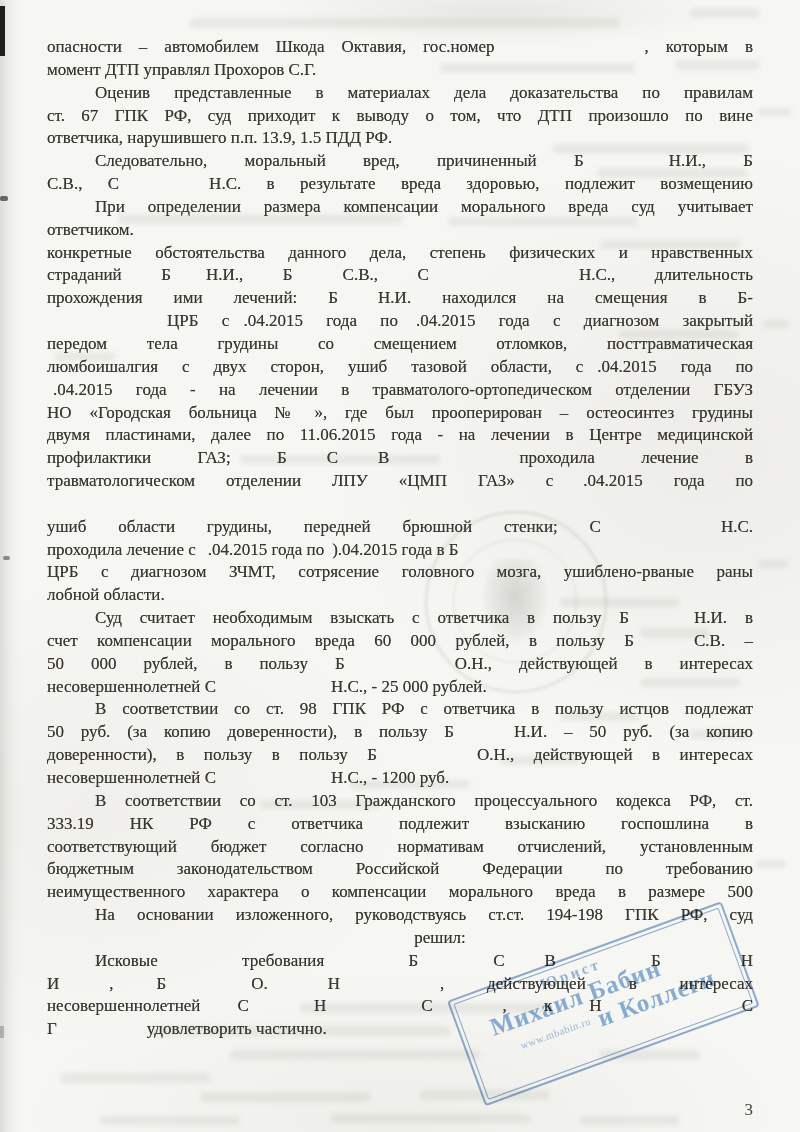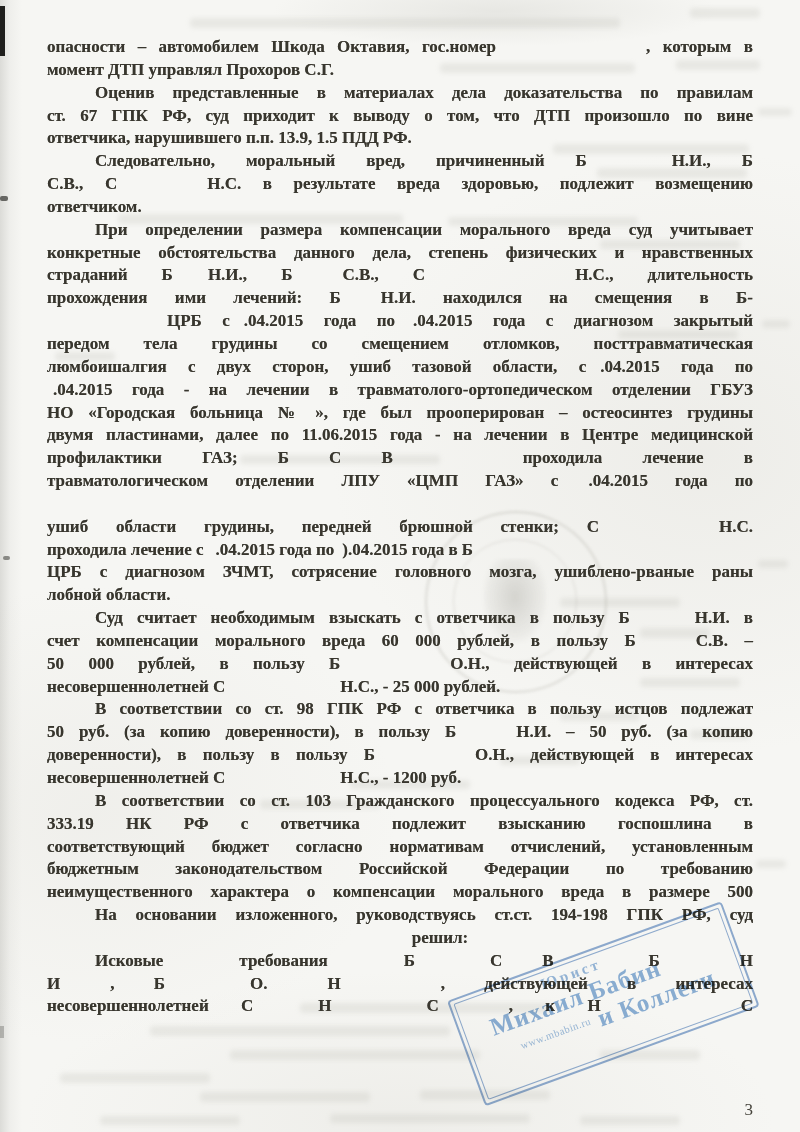--- a/index.html
+++ b/index.html
@@ -13,21 +13,21 @@
       radial-gradient(ellipse 420px 320px at 12% 72%, rgba(210,208,200,.18), transparent 72%),
       radial-gradient(ellipse 500px 200px at 50% 99%, rgba(205,203,195,.20), transparent 75%),
       linear-gradient(90deg, rgba(140,140,134,.25) 0px, rgba(140,140,134,.07) 10px, rgba(140,140,134,0) 22px);
   }
   
   .textblock{
     position:absolute;left:47px;top:36px;width:706px;z-index:2;
     font-size:17px;color:#38362e;
     text-shadow:0 0 .6px rgba(55,53,45,.65);
   }
-  .line{height:22.85px;line-height:22.85px;white-space:normal;font-weight:bold;}
+  .line{height:22.85px;line-height:22.85px;white-space:normal;}
   .al-j{text-align:justify;text-align-last:justify;-moz-text-align-last:justify;}
   .al-l{text-align:left;text-align-last:left;}
   .al-c{text-align:center;text-align-last:center;}
   .ind{text-indent:48px;}
   .gap{display:inline-block;height:2px;}
   
   .seal{
     position:absolute;left:425px;top:511px;width:178px;height:178px;z-index:1;
     border:2px solid rgba(125,122,110,.40);border-radius:50%;
     opacity:.55;filter:blur(1.6px);
@@ -82,22 +82,22 @@
   </div>
 
   <div class="textblock">
       <div class="line al-j"><span>опасности – автомобилем Шкода Октавия, гос.номер</span><span class="gap" style="width: 150px;"></span><span>, которым в</span></div>
       <div class="line al-l"><span>момент ДТП управлял Прохоров С.Г.</span></div>
       <div class="line al-j ind"><span>Оценив представленные в материалах дела доказательства по правилам</span></div>
       <div class="line al-j"><span>ст. 67 ГПК РФ, суд приходит к выводу о том, что ДТП произошло по вине</span></div>
       <div class="line al-l"><span>ответчика, нарушившего п.п. 13.9, 1.5 ПДД РФ.</span></div>
       <div class="line al-j ind"><span>Следовательно, моральный вред, причиненный Б</span><span class="gap" style="width: 85px;"></span><span>Н.И., Б</span></div>
       <div class="line al-j"><span>С.В., С</span><span class="gap" style="width: 90px;"></span><span>Н.С. в результате вреда здоровью, подлежит возмещению</span></div>
+      <div class="line al-j ind"><span>При определении размера компенсации морального вреда суд учитывает</span></div>
       <div class="line al-l"><span>ответчиком.</span></div>
-      <div class="line al-j ind"><span>При определении размера компенсации морального вреда суд учитывает</span></div>
       <div class="line al-j"><span>конкретные обстоятельства данного дела, степень физических и нравственных</span></div>
       <div class="line al-j"><span>страданий Б</span><span class="gap" style="width: 35px;"></span><span>Н.И., Б</span><span class="gap" style="width: 50px;"></span><span>С.В., С</span><span class="gap" style="width: 150px;"></span><span>Н.С., длительность</span></div>
       <div class="line al-j"><span>прохождения ими лечений: Б</span><span class="gap" style="width: 40px;"></span><span>Н.И. находился на смещения в Б-</span></div>
       <div class="line al-j"><span class="gap" style="width: 120px;"></span><span>ЦРБ с</span><span class="gap" style="width: 14px;"></span><span>.04.2015 года по</span><span class="gap" style="width: 18px;"></span><span>.04.2015 года с диагнозом закрытый</span></div>
       <div class="line al-j"><span>передом тела грудины со смещением отломков, посттравматическая</span></div>
       <div class="line al-j"><span>люмбоишалгия с двух сторон, ушиб тазовой области, с</span><span class="gap" style="width: 14px;"></span><span>.04.2015 года по</span></div>
       <div class="line al-j"><span class="gap" style="width: 6px;"></span><span>.04.2015 года - на лечении в травматолого-ортопедическом отделении ГБУЗ</span></div>
       <div class="line al-j"><span>НО «Городская больница №</span><span class="gap" style="width: 10px;"></span><span>», где был прооперирован – остеосинтез грудины</span></div>
       <div class="line al-j"><span>двумя пластинами, далее по 11.06.2015 года - на лечении в Центре медицинской</span></div>
       <div class="line al-j"><span>профилактики ГАЗ; Б</span><span class="gap" style="width: 40px;"></span><span>С</span><span class="gap" style="width: 40px;"></span><span>В</span><span class="gap" style="width: 130px;"></span><span>проходила лечение в</span></div>
@@ -118,20 +118,21 @@
       <div class="line al-j ind"><span>В соответствии со ст. 103 Гражданского процессуального кодекса РФ, ст.</span></div>
       <div class="line al-j"><span>333.19 НК РФ с ответчика подлежит взысканию госпошлина в</span></div>
       <div class="line al-j"><span>соответствующий бюджет согласно нормативам отчислений, установленным</span></div>
       <div class="line al-j"><span>бюджетным законодательством Российской Федерации по требованию</span></div>
       <div class="line al-j"><span>неимущественного характера о компенсации морального вреда в размере 500</span></div>
       <div class="line al-j ind"><span>На основании изложенного, руководствуясь ст.ст. 194-198 ГПК РФ, суд</span></div>
       <div class="line al-c"><span class="gap" style="width: 80px;"></span><span>решил:</span></div>
       <div class="line al-j ind"><span>Исковые требования Б</span><span class="gap" style="width: 75px;"></span><span>С</span><span class="gap" style="width: 40px;"></span><span>В</span><span class="gap" style="width: 95px;"></span><span>Б</span><span class="gap" style="width: 80px;"></span><span>Н</span></div>
       <div class="line al-j"><span>И</span><span class="gap" style="width: 50px;"></span><span>, Б</span><span class="gap" style="width: 85px;"></span><span>О.</span><span class="gap" style="width: 60px;"></span><span>Н</span><span class="gap" style="width: 100px;"></span><span>, действующей в интересах</span></div>
       <div class="line al-j"><span>несовершеннолетней С</span><span class="gap" style="width: 65px;"></span><span>Н</span><span class="gap" style="width: 95px;"></span><span>С</span><span class="gap" style="width: 70px;"></span><span>, к Н</span><span class="gap" style="width: 140px;"></span><span>С</span></div>
+      <div class="line al-l"><span>Г</span><span class="gap" style="width: 90px;"></span><span>удовлетворить частично.</span></div>
     </div>
 
   <div class="stamp">
     <div class="stamp-frame">
       <div class="stamp-title">Юрист</div>
       <div class="stamp-name">Михаил Бабин</div>
       <div class="stamp-row">
         <span class="stamp-site">www.mbabin.ru</span><span class="stamp-suffix">и Коллеги</span>
       </div>
     </div>

